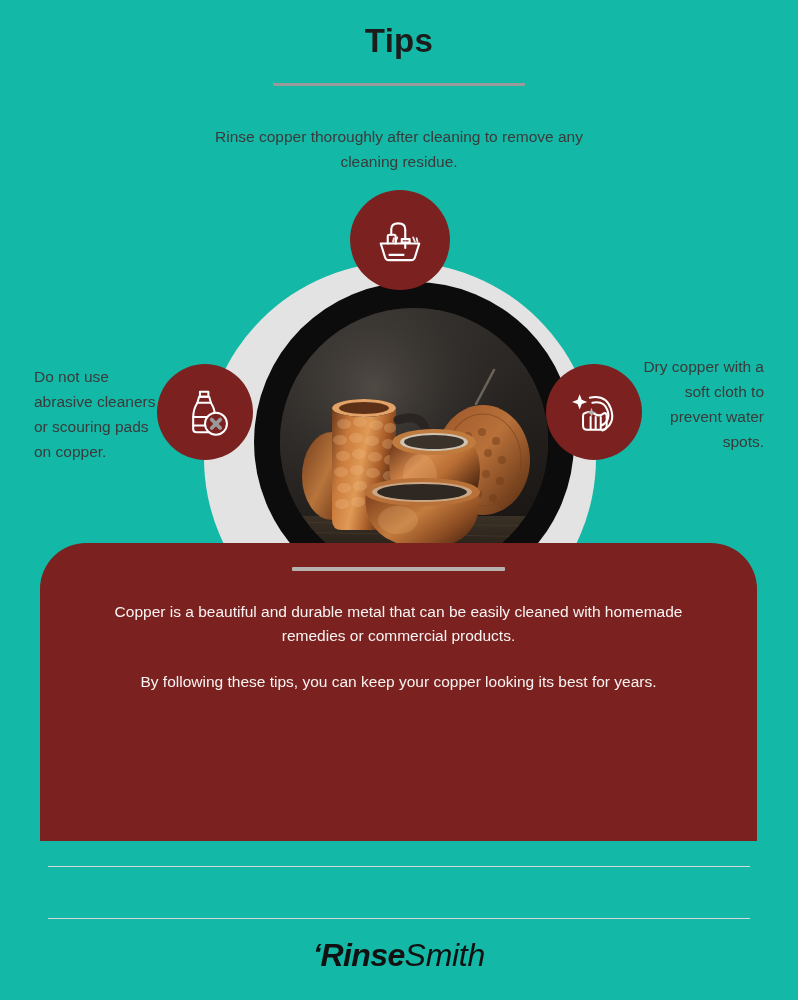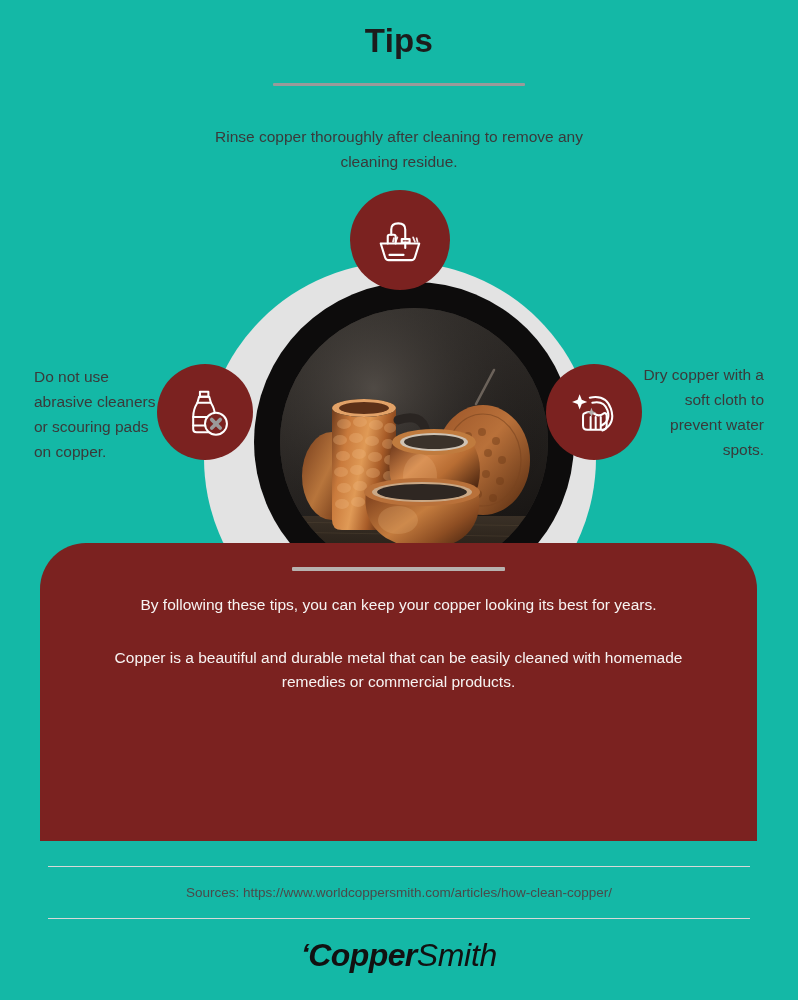--- a/index.html
+++ b/index.html
@@ -72,21 +72,20 @@
   }
   .tip-right {
     position: absolute;
     top: 354px;
     left: 636px;
     width: 128px;
     text-align: right;
     font-size: 15.5px;
     line-height: 1.62;
     color: #3a3a3a;
-    margin-top: 8px;
   }
 
   
   .center-stage {
     position: absolute;
     top: 262px;
     left: 204px;
     width: 392px;
     height: 392px;
   }
@@ -429,25 +428,24 @@
         <path d="M34 38 L34 52"></path>
         <path d="M40 38 L40 52"></path>
       </g>
       <path d="M15 11 L17.5 17.5 L24 20 L17.5 22.5 L15 29 L12.5 22.5 L6 20 L12.5 17.5 Z" fill="#ffffff"></path>
       <path d="M29 27 L30.6 31 L34.6 32.6 L30.6 34.2 L29 38.2 L27.4 34.2 L23.4 32.6 L27.4 31 Z" fill="#b4b0ad"></path>
     </svg>
   </div>
 
   <div class="conclusion">
     <div class="conclusion-rule"></div>
+    <p class="conclusion-p conclusion-p1">Copper is a beautiful and durable metal that can be easily cleaned with homemade remedies or commercial products.</p>
     <p class="conclusion-p conclusion-p2">By following these tips, you can keep your copper looking its best for years.</p>
-    <p class="conclusion-p conclusion-p1">Copper is a beautiful and durable metal that can be easily cleaned with homemade remedies or commercial products.</p>
   </div>
 
   <div class="rule-thin rule-sources-top"></div>
-  <div class="sources">Sources: https://www.worldcoppersmith.com/articles/how-clean-copper/</div>
   <div class="rule-thin rule-sources-bottom"></div>
 
   <div class="logo">
-    <span class="logo-mark">‘</span><span class="logo-bold">Copper</span><span class="logo-light">Smith</span>
+    <span class="logo-mark">‘</span><span class="logo-bold">Rinse</span><span class="logo-light">Smith</span>
   </div>
 
 </div>
 
 </body></html>

